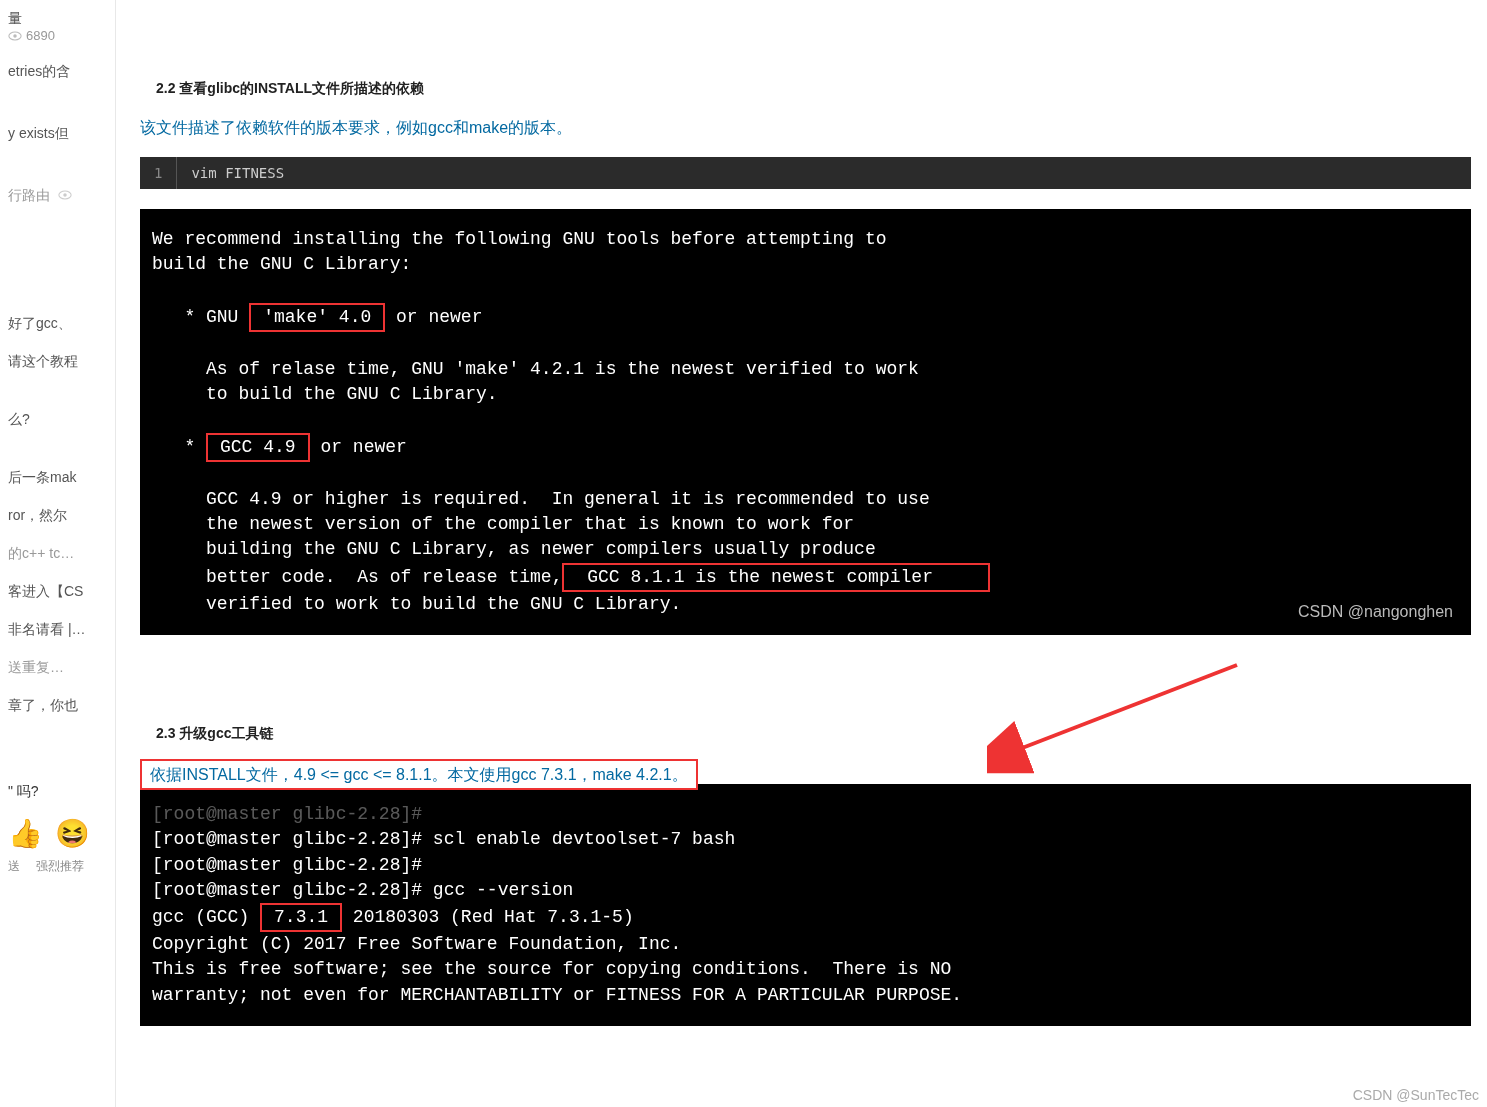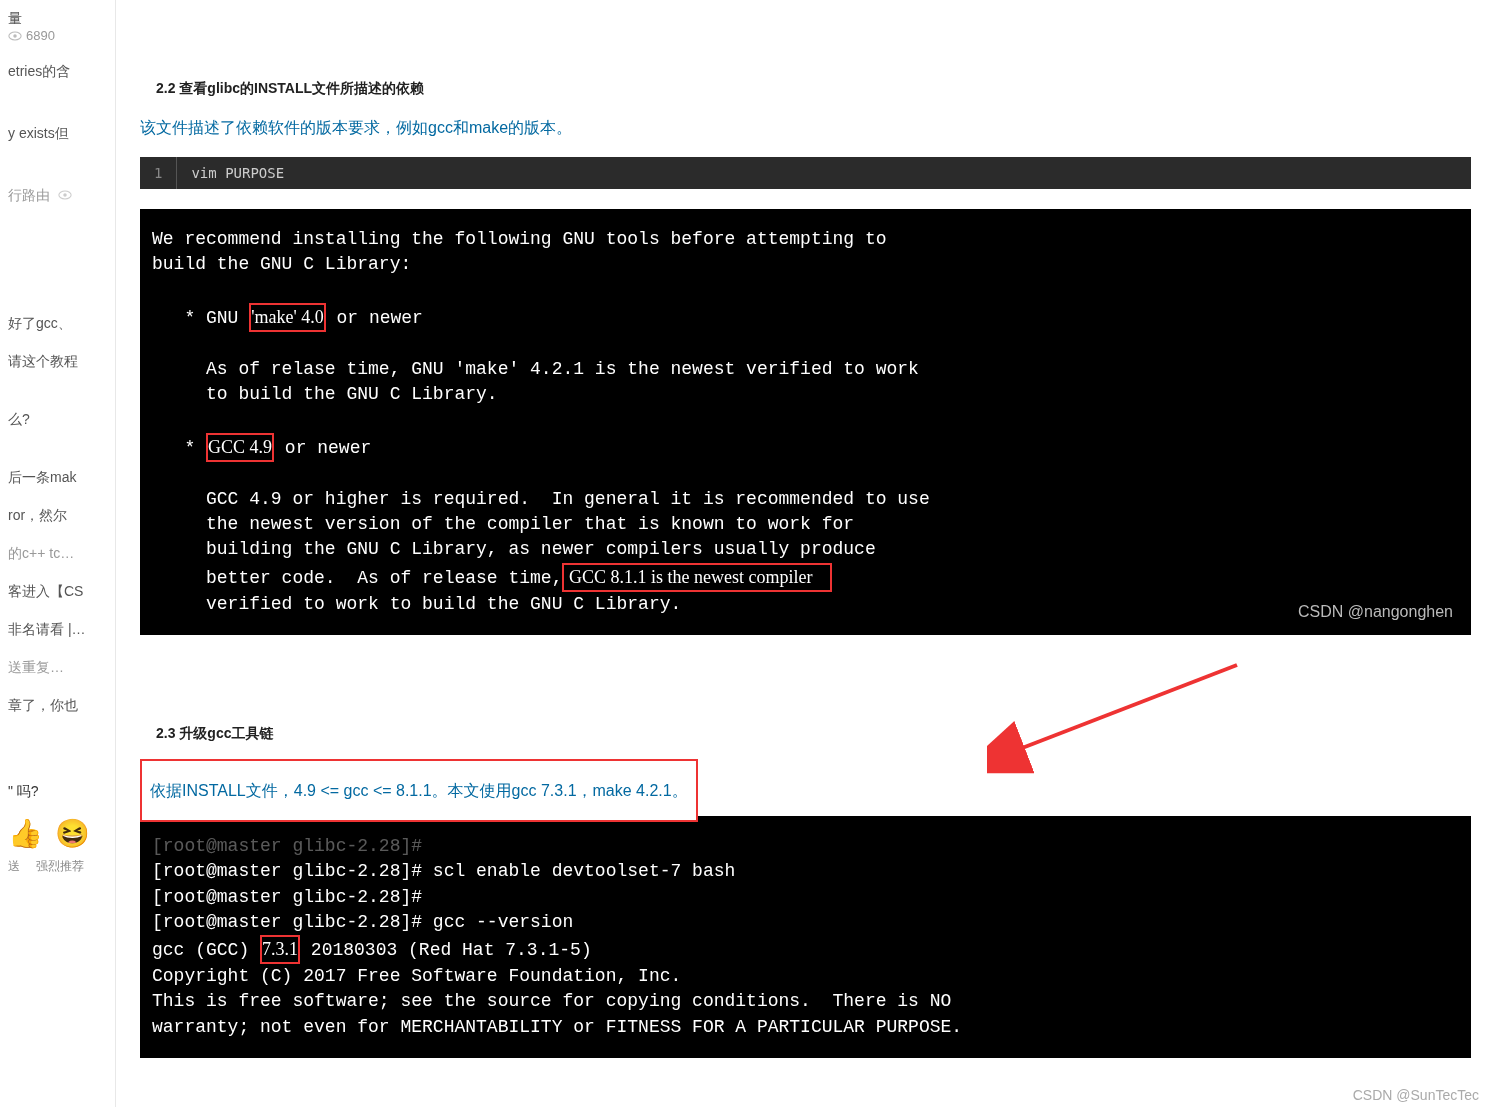--- a/index.html
+++ b/index.html
@@ -82,35 +82,34 @@
       font-family: "Consolas", "Courier New", monospace;
       font-size: 18px;
       line-height: 1.4;
       padding: 18px 12px;
       white-space: pre;
       position: relative;
       margin-bottom: 0;
     }
     .terminal .red-box {
       border: 2px solid #e33;
-      padding: 0 0;
+      padding: 0 12px;
       display: inline-block;
-      font-family: Liberation Serif, serif;
     }
     .watermark {
       position: absolute;
       color: #bbb;
       font-size: 16px;
       font-family: -apple-system, sans-serif;
       text-align: right;
     }
     .wm1 { right: 18px; bottom: 12px; }
     .redbox-para {
       border: 2px solid #e33;
-      padding: 16px 8px;
+      padding: 0 8px;
       display: inline-block;
       position: relative;
       z-index: 2;
       background: #fff;
     }
     .arrow-svg {
       position: absolute;
       right: 240px;
       top: 655px;
       z-index: 5;
@@ -176,21 +175,21 @@
   </div>
 </div>
 
 <div class="main">
 
   <h2 class="h-section">2.2 查看glibc的INSTALL文件所描述的依赖</h2>
   <p class="para">该文件描述了依赖软件的版本要求，例如gcc和make的版本。</p>
 
   <div class="code-block">
     <div class="code-gutter">1</div>
-    <div class="code-text">vim PURPOSE</div>
+    <div class="code-text">vim FITNESS</div>
   </div>
 
   <div class="terminal"><span>We recommend installing the following GNU tools before attempting to</span>
 <span>build the GNU C Library:</span>
 
 <span>   * GNU </span><span class="red-box">'make' 4.0</span><span> or newer</span>
 
 <span>     As of relase time, GNU 'make' 4.2.1 is the newest verified to work</span>
 <span>     to build the GNU C Library.</span>
 

